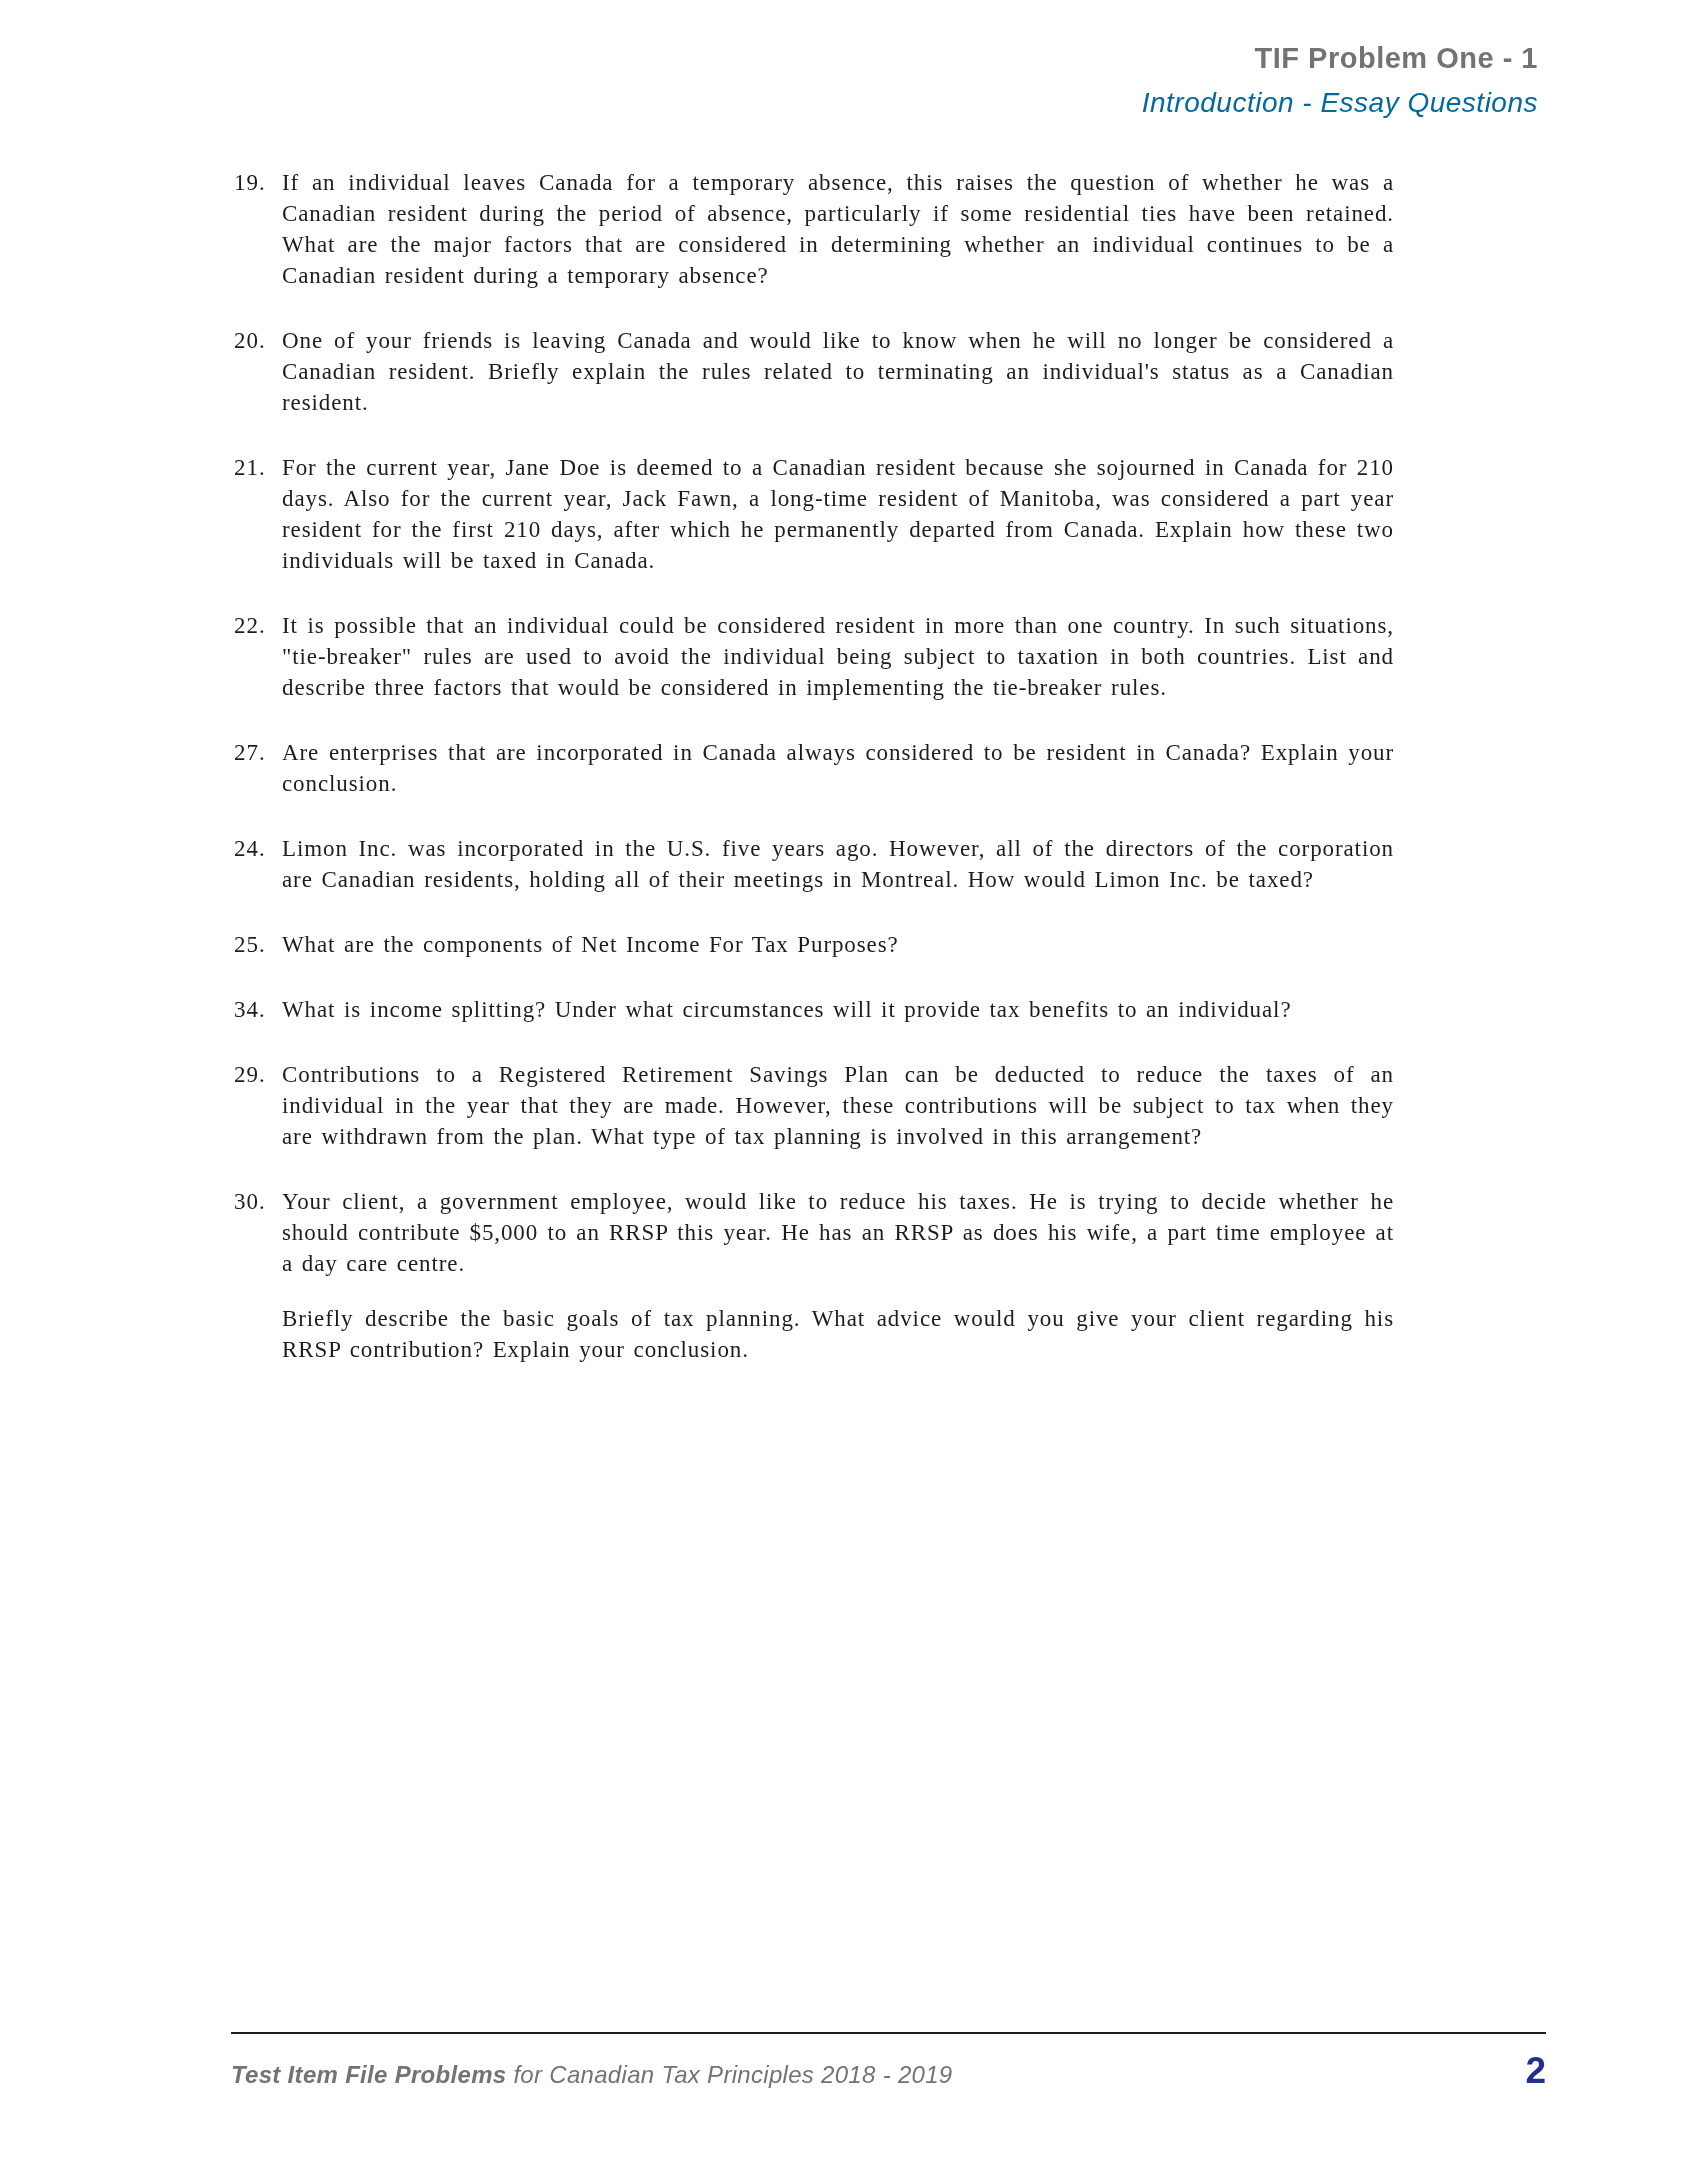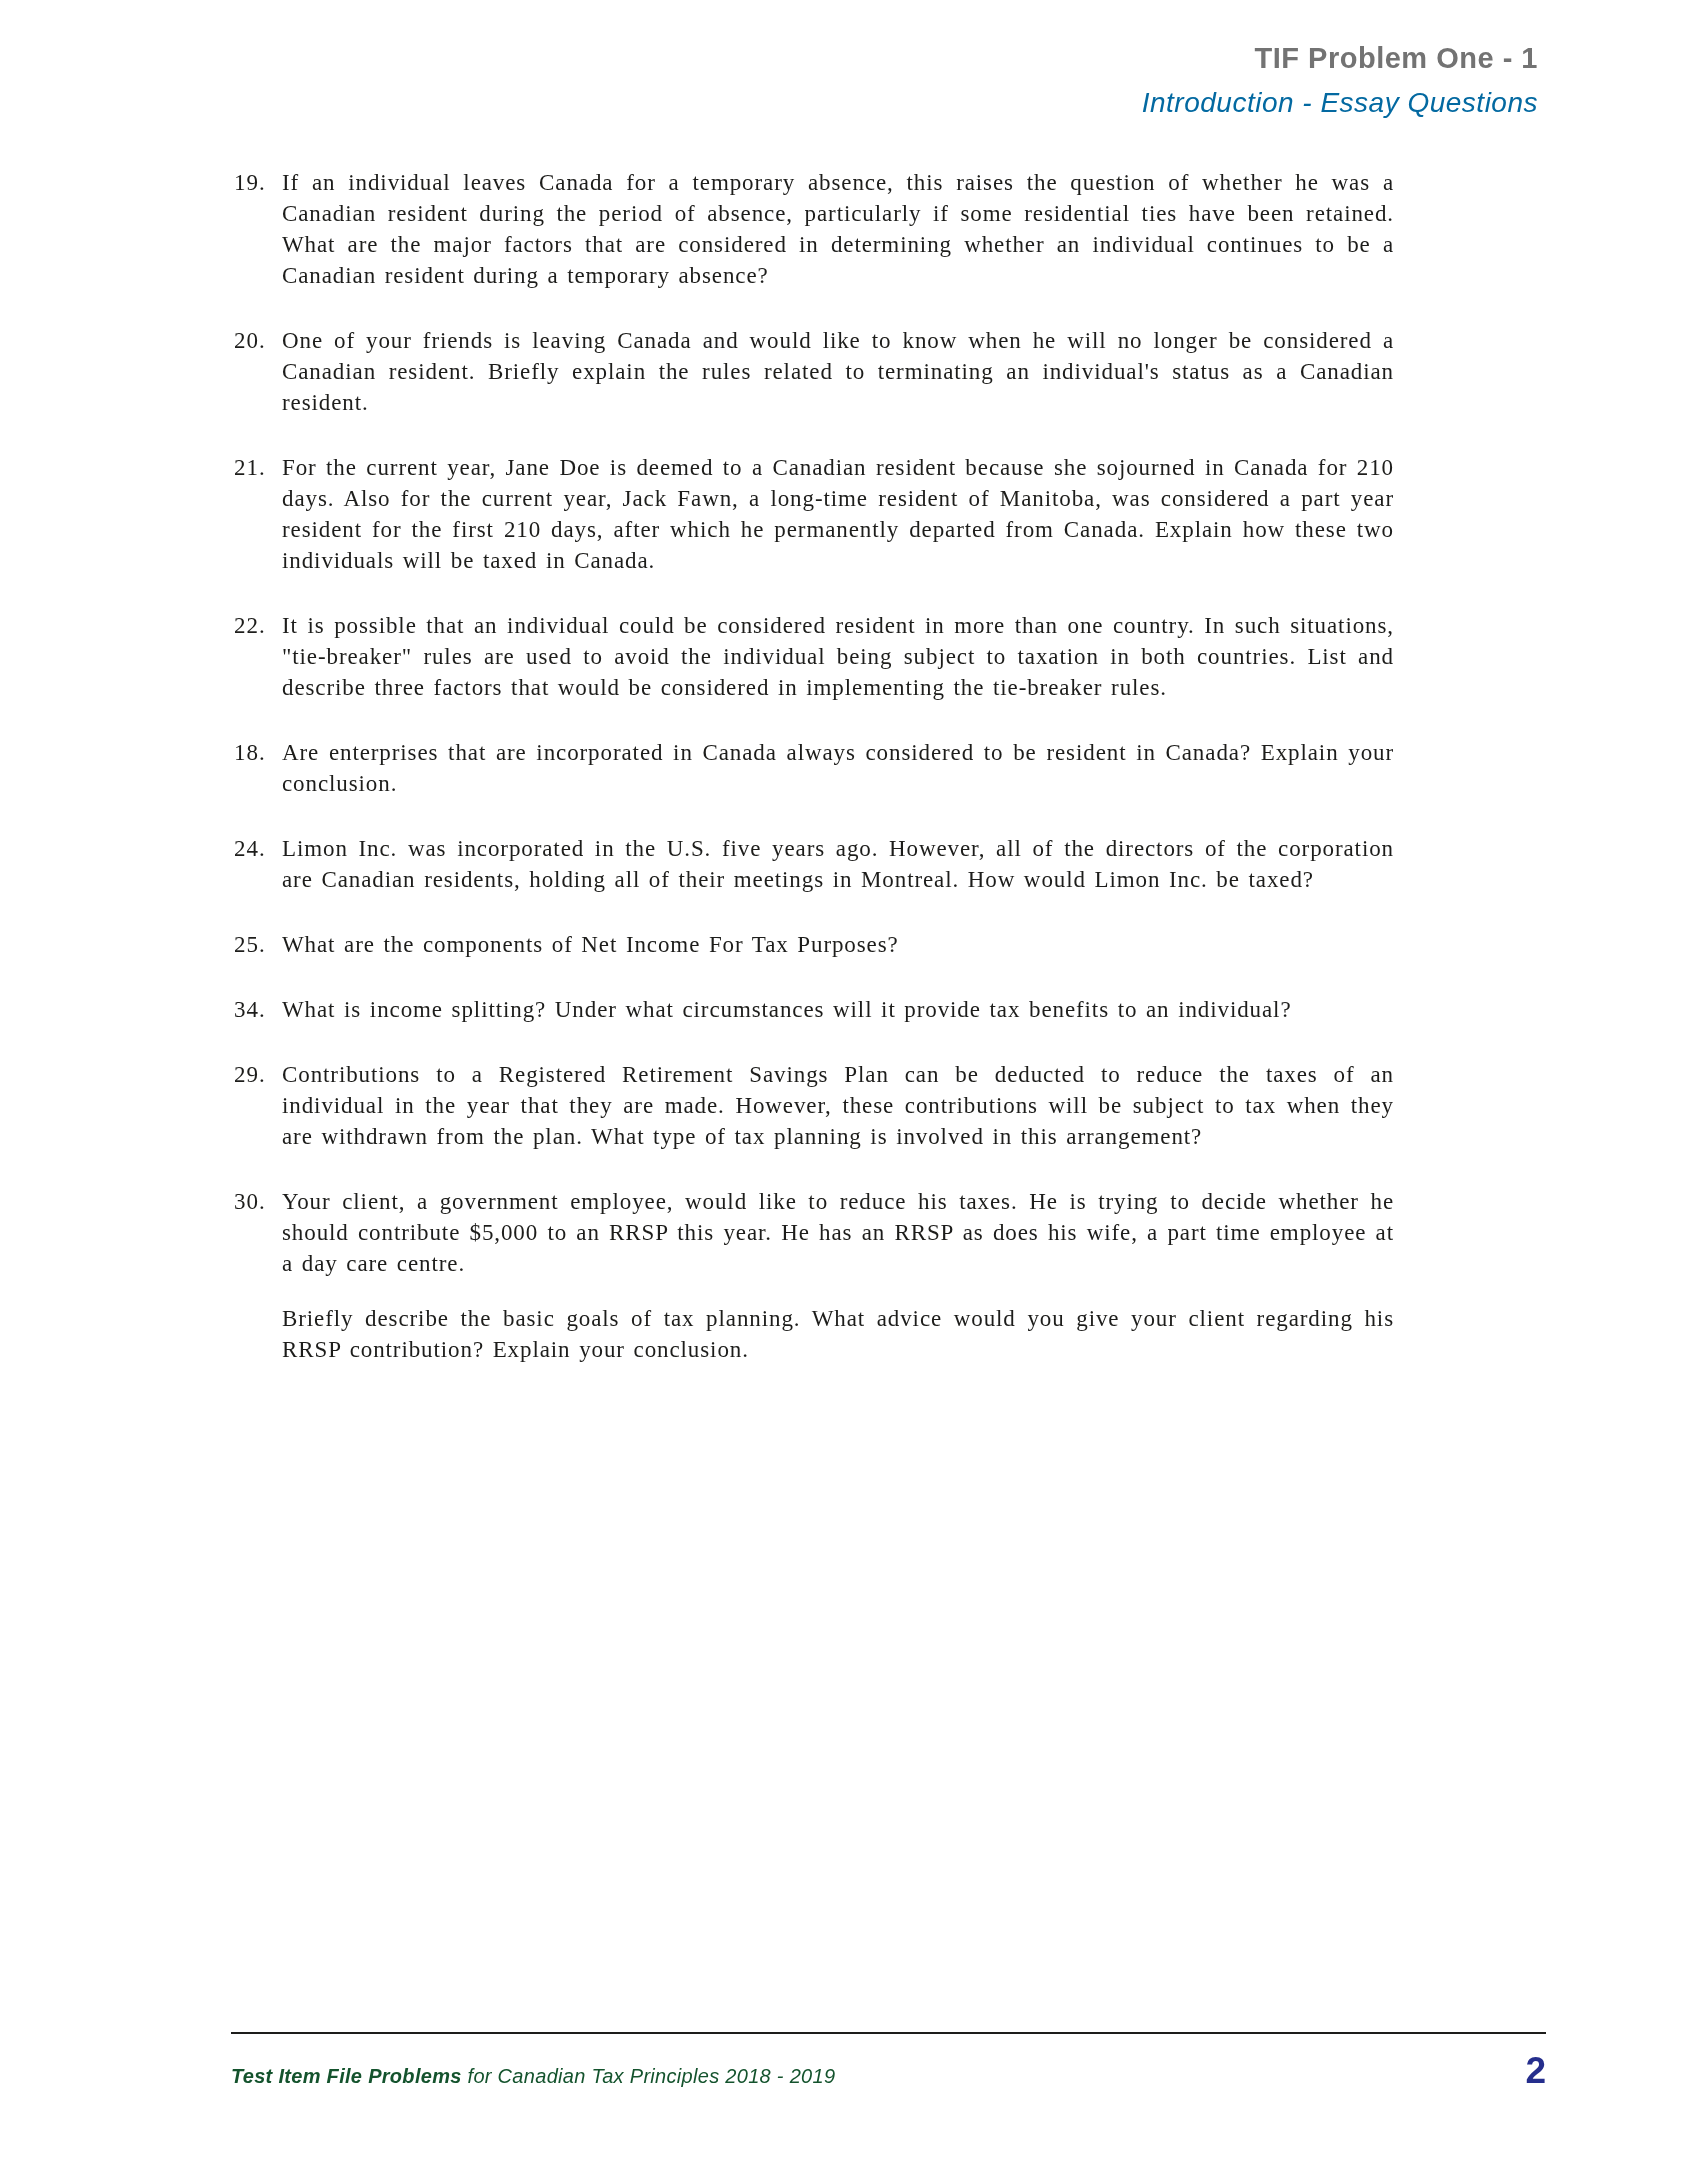--- a/index.html
+++ b/index.html
@@ -69,23 +69,23 @@
     width:1315px;
     top:2032px;
     border-top:2px solid #1d1d1b;
     padding-top:16px;
     display:flex;
     justify-content:space-between;
     align-items:baseline;
     font-family:"Liberation Sans","DejaVu Sans",sans-serif;
   }
   .footer .ft{
-    font-size:20px;
+    font-size:24px;
     font-style:italic;
-    color:#14532d;
+    color:#737373;
     letter-spacing:0.3px;
   }
   .footer .ft .ft-bold{font-weight:bold;}
   .footer .page-num{
     font-size:37px;
     font-weight:bold;
     color:#252e8d;
     font-style:normal;
   }
 </style>
@@ -115,21 +115,21 @@
       <span class="num">21.</span>
       <p>For the current year, Jane Doe is deemed to a Canadian resident because she sojourned in Canada for 210 days.  Also for the current year, Jack Fawn, a long-time resident of Manitoba, was considered a part year resident for the first 210 days, after which he permanently departed from Canada.  Explain how these two individuals will be taxed in Canada.</p>
     </div>
 
     <div class="q">
       <span class="num">22.</span>
       <p>It is possible that an individual could be considered resident in more than one country.  In such situations, "tie-breaker" rules are used to avoid the individual being subject to taxation in both countries.  List and describe three factors that would be considered in implementing the tie-breaker rules.</p>
     </div>
 
     <div class="q">
-      <span class="num">18.</span>
+      <span class="num">27.</span>
       <p>Are enterprises that are incorporated in Canada always considered to be resident in Canada?  Explain your conclusion.</p>
     </div>
 
     <div class="q">
       <span class="num">24.</span>
       <p>Limon Inc. was incorporated in the U.S. five years ago.  However, all of the directors of the corporation are Canadian residents, holding all of their meetings in Montreal.  How would Limon Inc. be taxed?</p>
     </div>
 
     <div class="q">
       <span class="num">25.</span>

